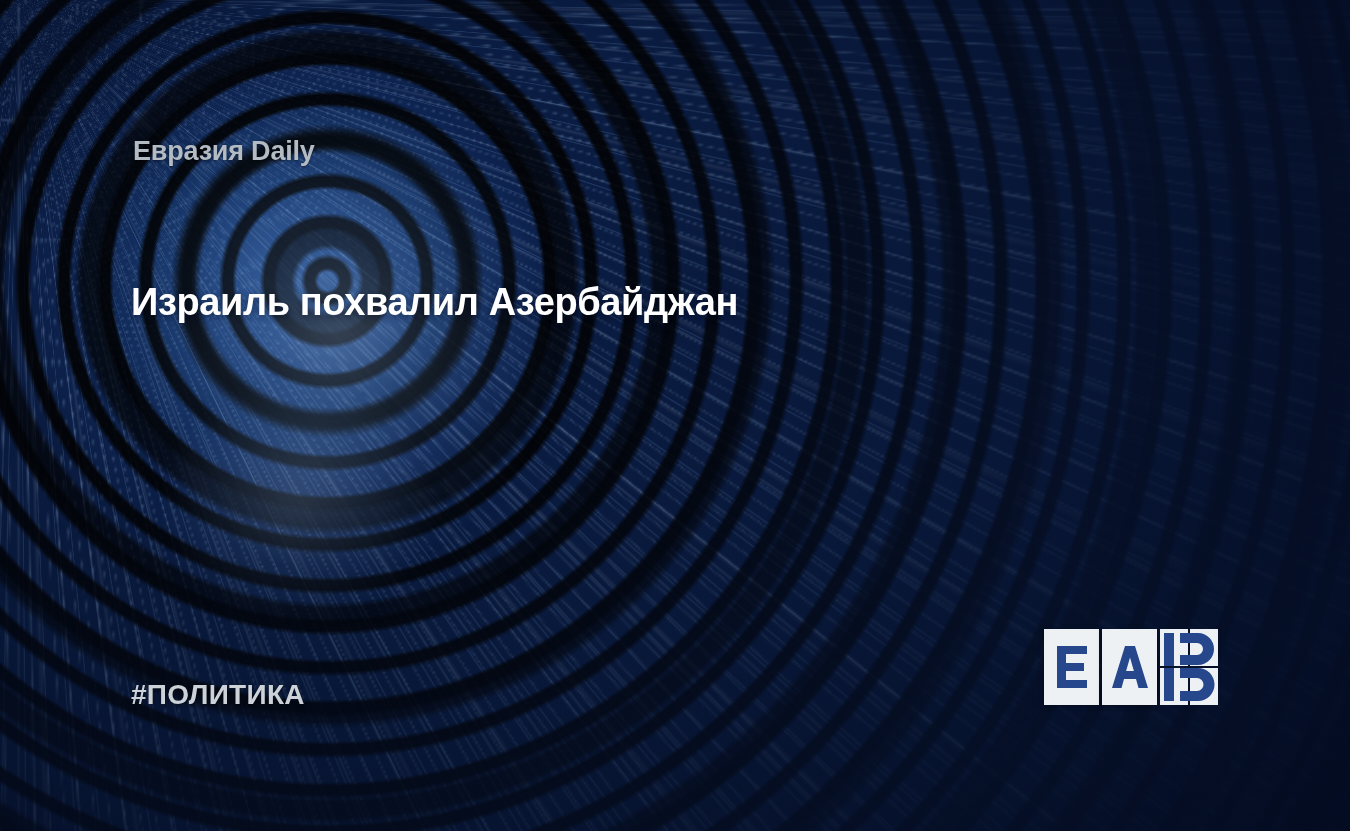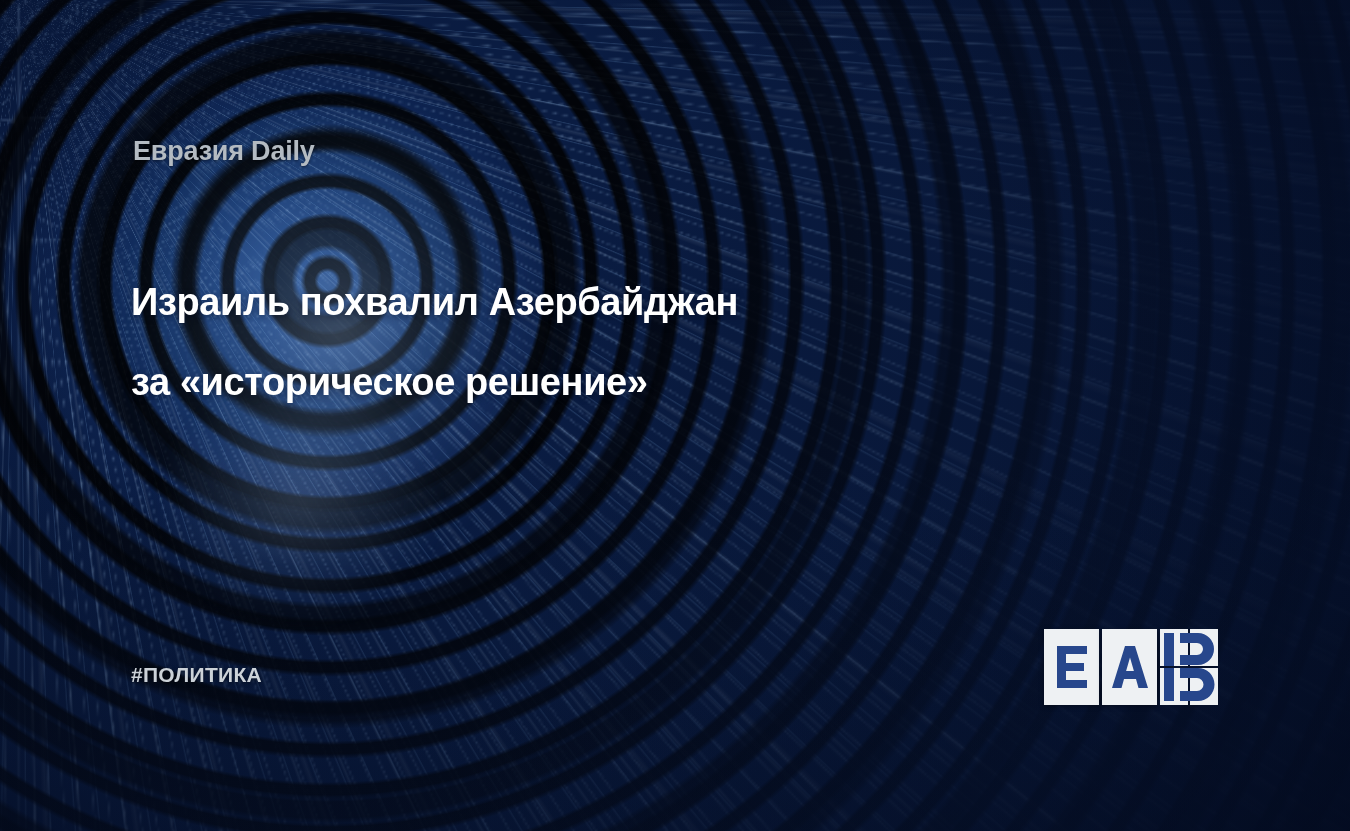--- a/index.html
+++ b/index.html
@@ -133,22 +133,22 @@
     line-height:80px;
     font-weight:bold;
     letter-spacing:-0.4px;
     color:#ffffff;
     text-shadow:0 2px 7px rgba(2,10,30,.52);
   }
   .headline .ln{display:block;white-space:nowrap;}
 
   .tag{
     position:absolute;
-    left:131px;top:663px;
-    font-size:21px;
+    left:131px;top:679px;
+    font-size:28px;
     font-weight:bold;
     letter-spacing:.3px;
     color:#ccd2d8;
     text-shadow:0 1px 4px rgba(0,0,0,.5);
     white-space:nowrap;
   }
 
   
   .logo{
     position:absolute;
@@ -195,21 +195,20 @@
     <div class="bg-dark-bottom"></div>
     <div class="vignette"></div>
   </div>
 
   <div class="content">
 
     <div class="brand">Евразия Daily</div>
 
     <h1 class="headline">
       <span class="ln">Израиль похвалил Азербайджан</span>
-      <span class="ln">за «историческое решение»</span>
     </h1>
 
     <div class="tag">#ПОЛИТИКА</div>
 
     <div class="logo">
 
       <div class="logo-tile">
         <svg width="34" height="46" viewBox="0 0 34 46" aria-hidden="true">
           <path d="M2 2 H32 V10 H11 V19 H29 V27 H11 V36 H32 V44 H2 Z" fill="#27478c"></path>
         </svg>

